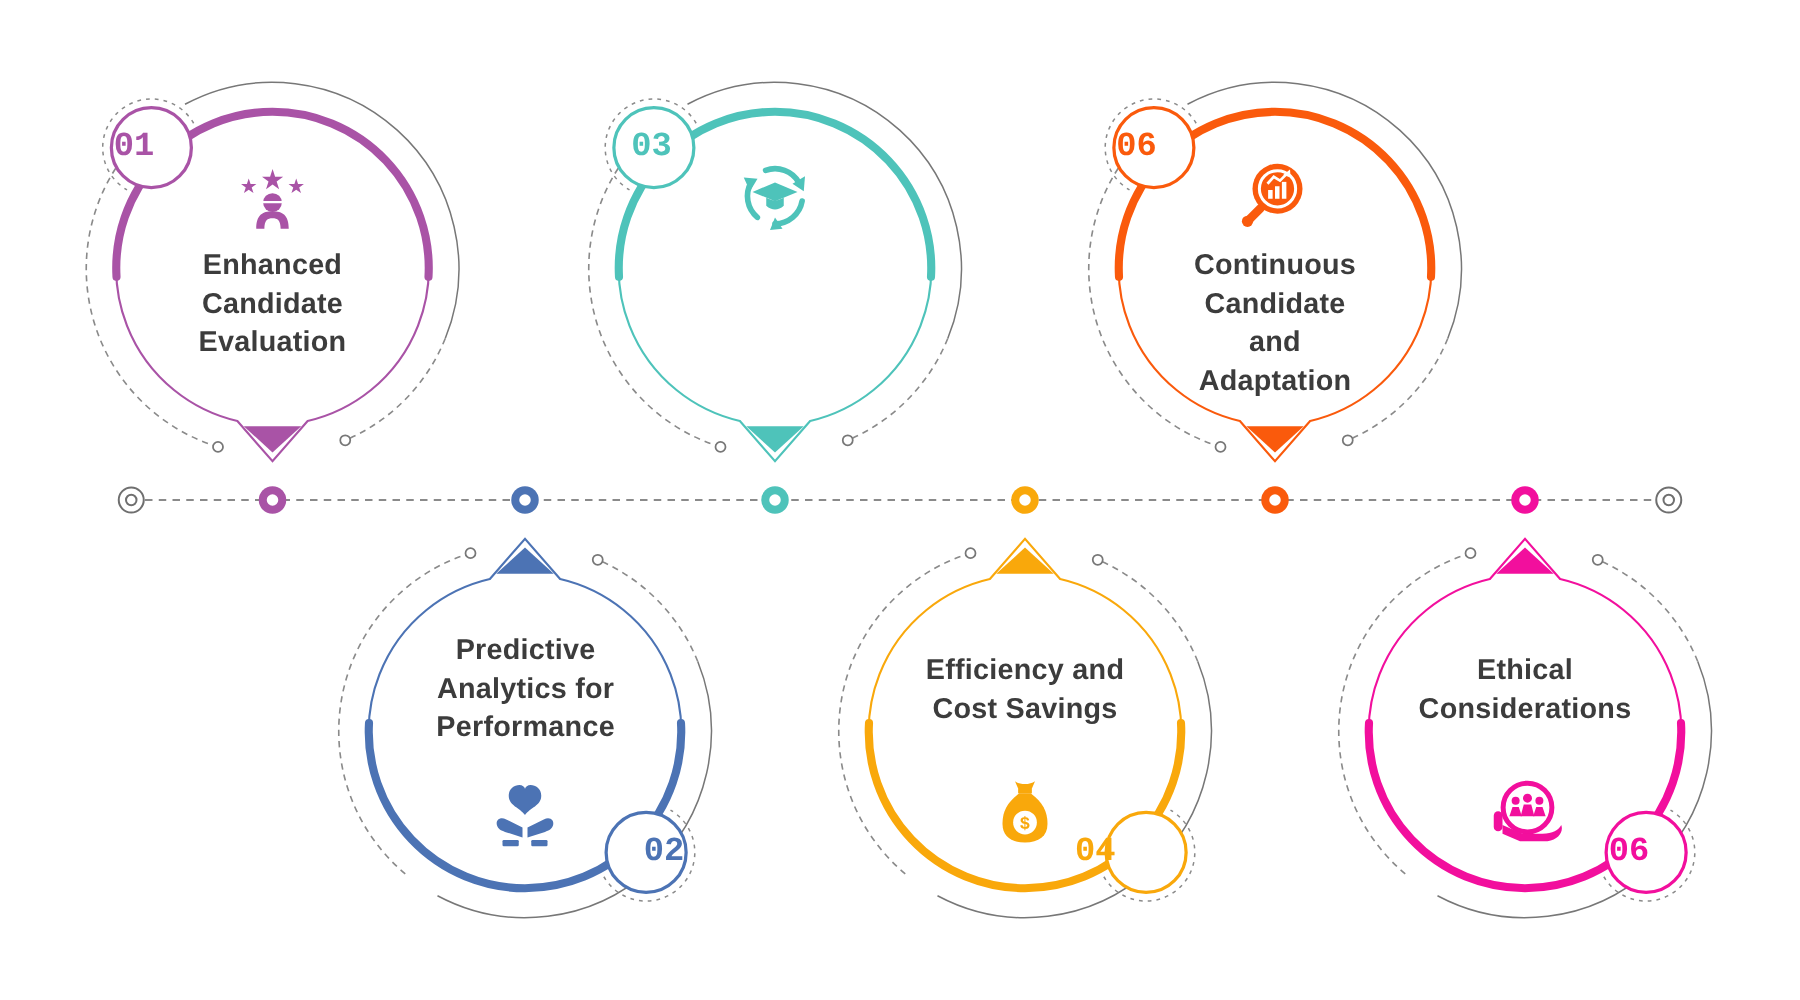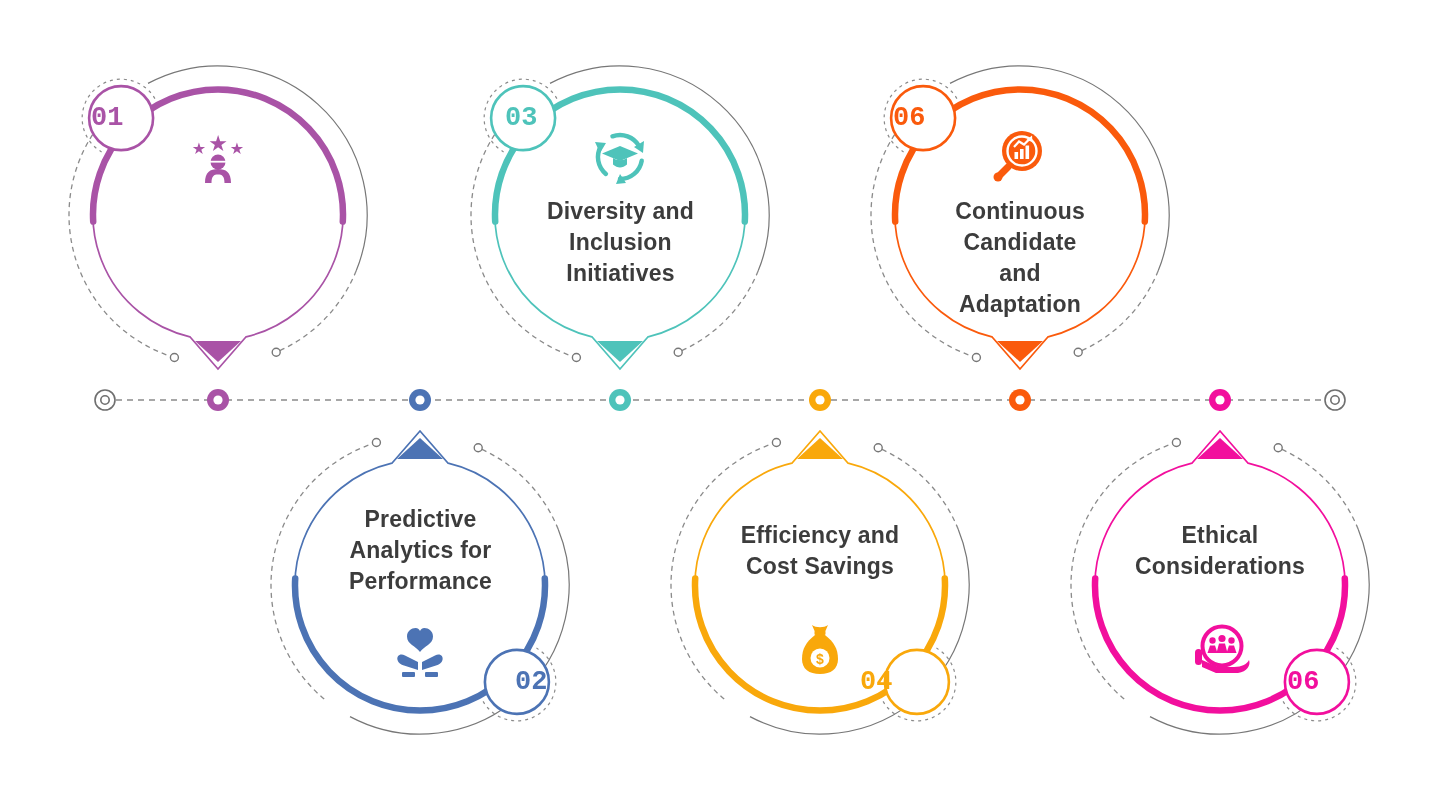--- a/index.html
+++ b/index.html
@@ -202,18 +202,18 @@
   </g>
 </svg>
 
   <div class="badge-num" style="left: 91px; top: 102px; --accent: #A953A6;">01</div>
   <div class="badge-num" style="left: 493px; top: 102px; margin-left: 12px; --accent: #4EC3BA;">03</div>
   <div class="badge-num" style="left: 893px; top: 102px; --accent: #FA5A0C;">06</div>
   <div class="badge-num" style="left: 515px; top: 666px; --accent: #4C73B4;">02</div>
   <div class="badge-num" style="left: 860px; top: 666px; --accent: #F9A80B;">04</div>
   <div class="badge-num" style="left: 1287px; top: 666px; --accent: #F20F9D;">06</div>
 
-  <div class="node-title" style="left:538px;top:196px;width:165px;">Diversity and Inclusion Initiatives</div>
+  <div class="node-title" style="left:138px;top:196px;width:160px;">Enhanced Candidate Evaluation</div>
   <div class="node-title" style="left:940px;top:196px;width:160px;">Continuous Candidate and Adaptation</div>
   <div class="node-title" style="left:730px;top:520px;width:180px;">Efficiency and Cost Savings</div>
   <div class="node-title" style="left:338px;top:504px;width:165px;">Predictive Analytics for Performance</div>
   <div class="node-title" style="left:1125px;top:520px;width:190px;">Ethical Considerations</div>
 </div>
 
 </body></html>

